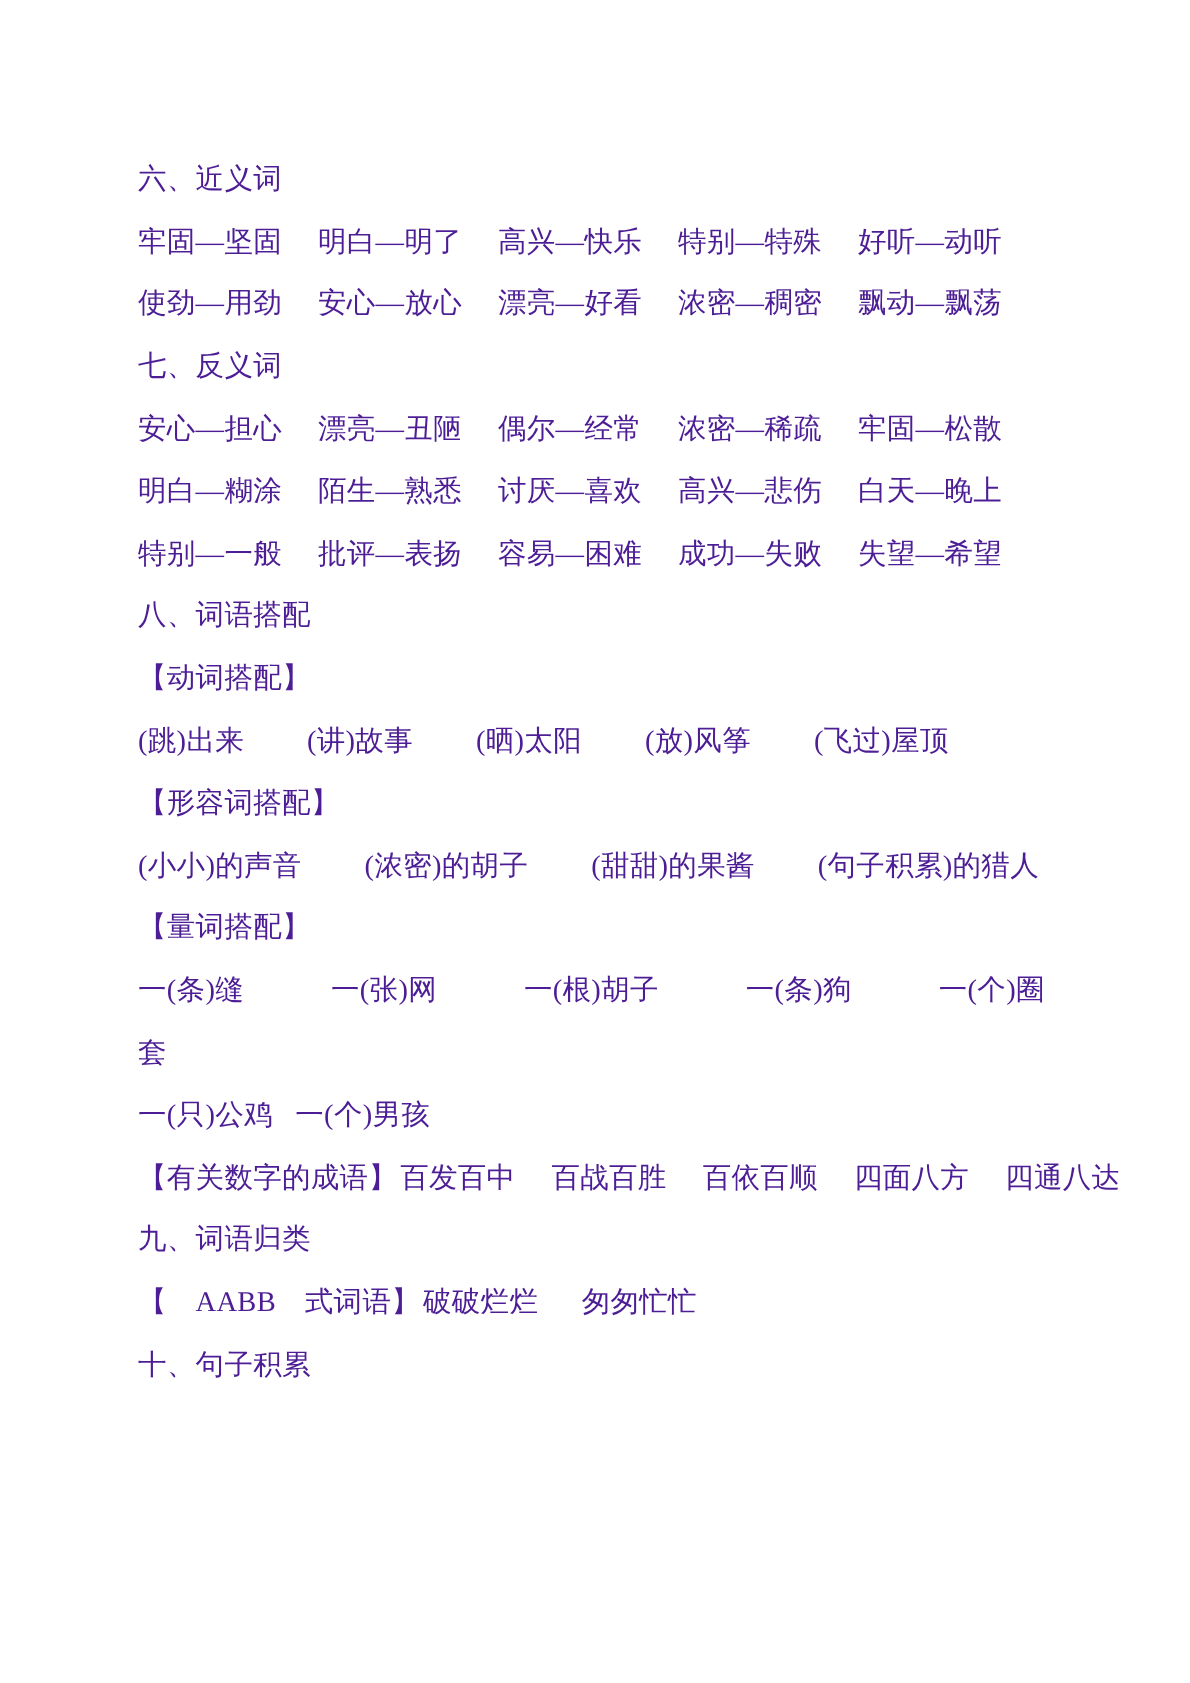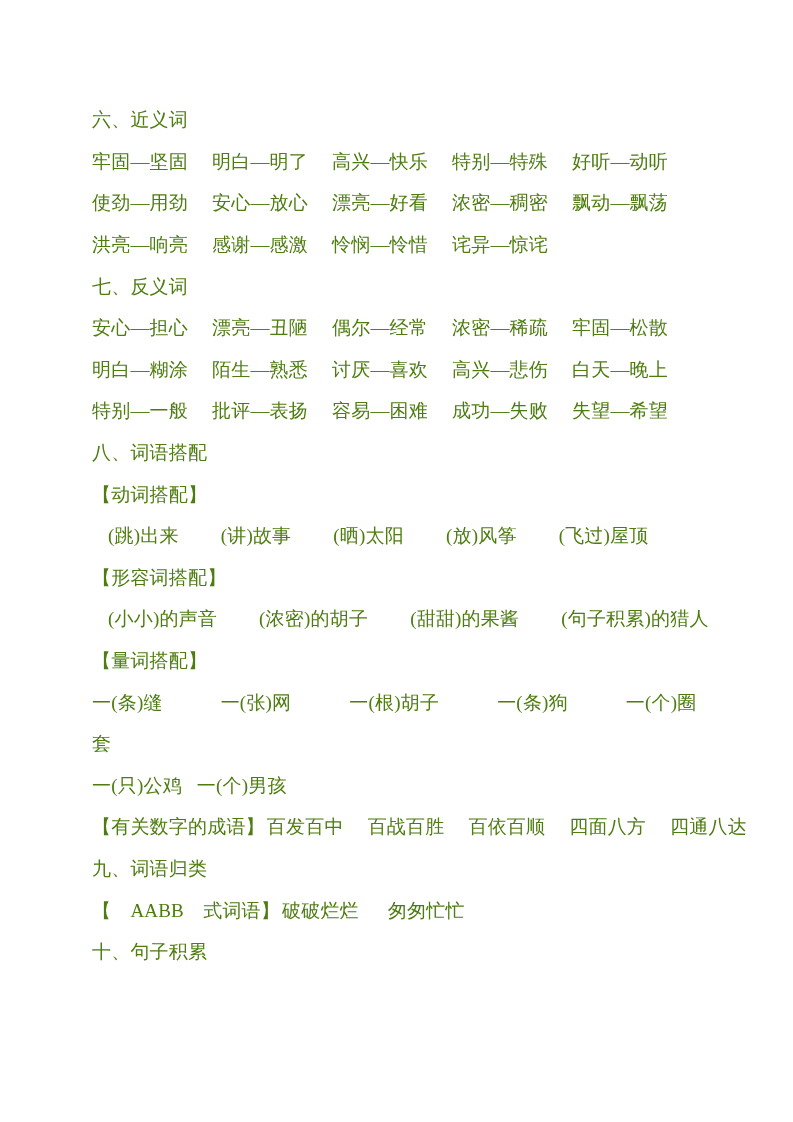--- a/index.html
+++ b/index.html
@@ -21,58 +21,50 @@
     display: flex;
     align-items: center;
     font-size: 19px;
     line-height: 1;
     white-space: nowrap;
   }
   .items { display: flex; align-items: center; }
   .gap-xs { column-gap: 15px; text-align: center; }
   .gap-sm { column-gap: 24px; }
   .gap-md { column-gap: 29px; }
-  .gap-lg { column-gap: 42px; margin-left: 16px; }
+  .gap-lg { column-gap: 42px; }
   .gap-xl { column-gap: 58px; }
   .label { margin-right: 2px; }
   .hidden-label { visibility: hidden; }
   .item, .label, .text { letter-spacing: 0.2px; }
 </style>
 </head>
 <body>
 
 <div class="page">
-  <div style="color: #4d7c0f;">
+  <div style="color: #4c1d95;">
       <div class="line">
         <span class="text">六、近义词</span>
       </div>
       <div class="line">
         <span class="items gap-sm">
           <span class="item">牢固—坚固</span>
           <span class="item">明白—明了</span>
           <span class="item">高兴—快乐</span>
           <span class="item">特别—特殊</span>
           <span class="item">好听—动听</span>
         </span>
       </div>
       <div class="line">
         <span class="items gap-sm">
           <span class="item">使劲—用劲</span>
           <span class="item">安心—放心</span>
           <span class="item">漂亮—好看</span>
           <span class="item">浓密—稠密</span>
           <span class="item">飘动—飘荡</span>
-        </span>
-      </div>
-      <div class="line">
-        <span class="items gap-sm">
-          <span class="item">洪亮—响亮</span>
-          <span class="item">感谢—感激</span>
-          <span class="item">怜悯—怜惜</span>
-          <span class="item">诧异—惊诧</span>
         </span>
       </div>
       <div class="line">
         <span class="text">七、反义词</span>
       </div>
       <div class="line">
         <span class="items gap-sm">
           <span class="item">安心—担心</span>
           <span class="item">漂亮—丑陋</span>
           <span class="item">偶尔—经常</span>

